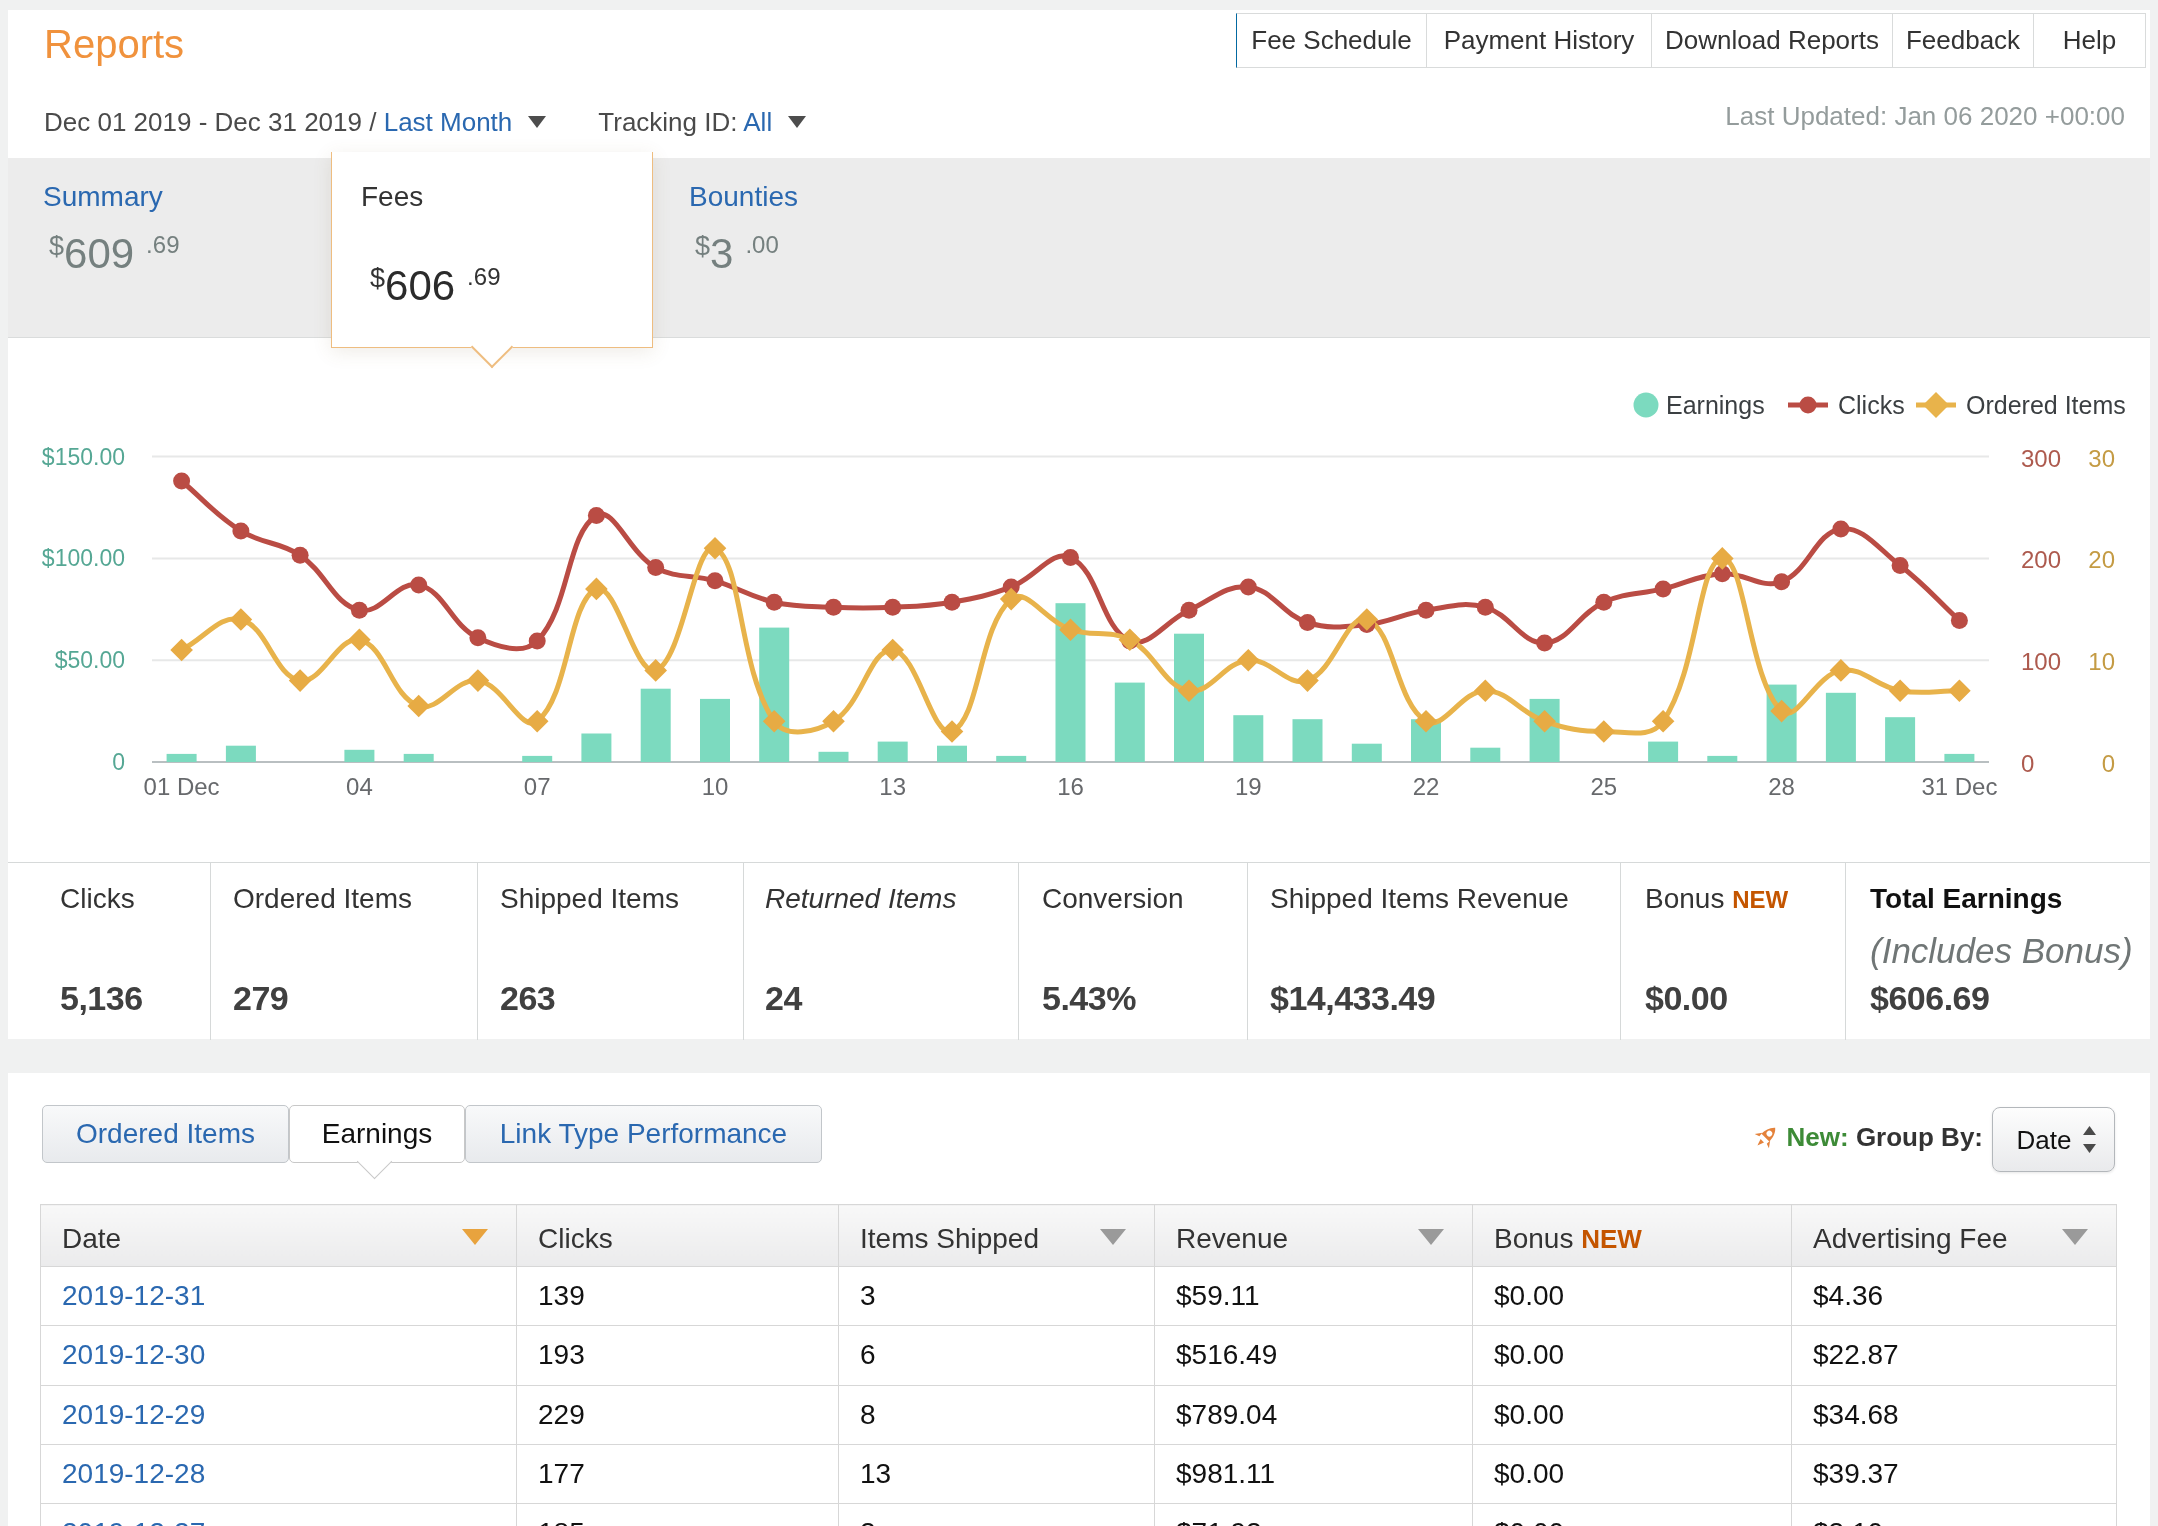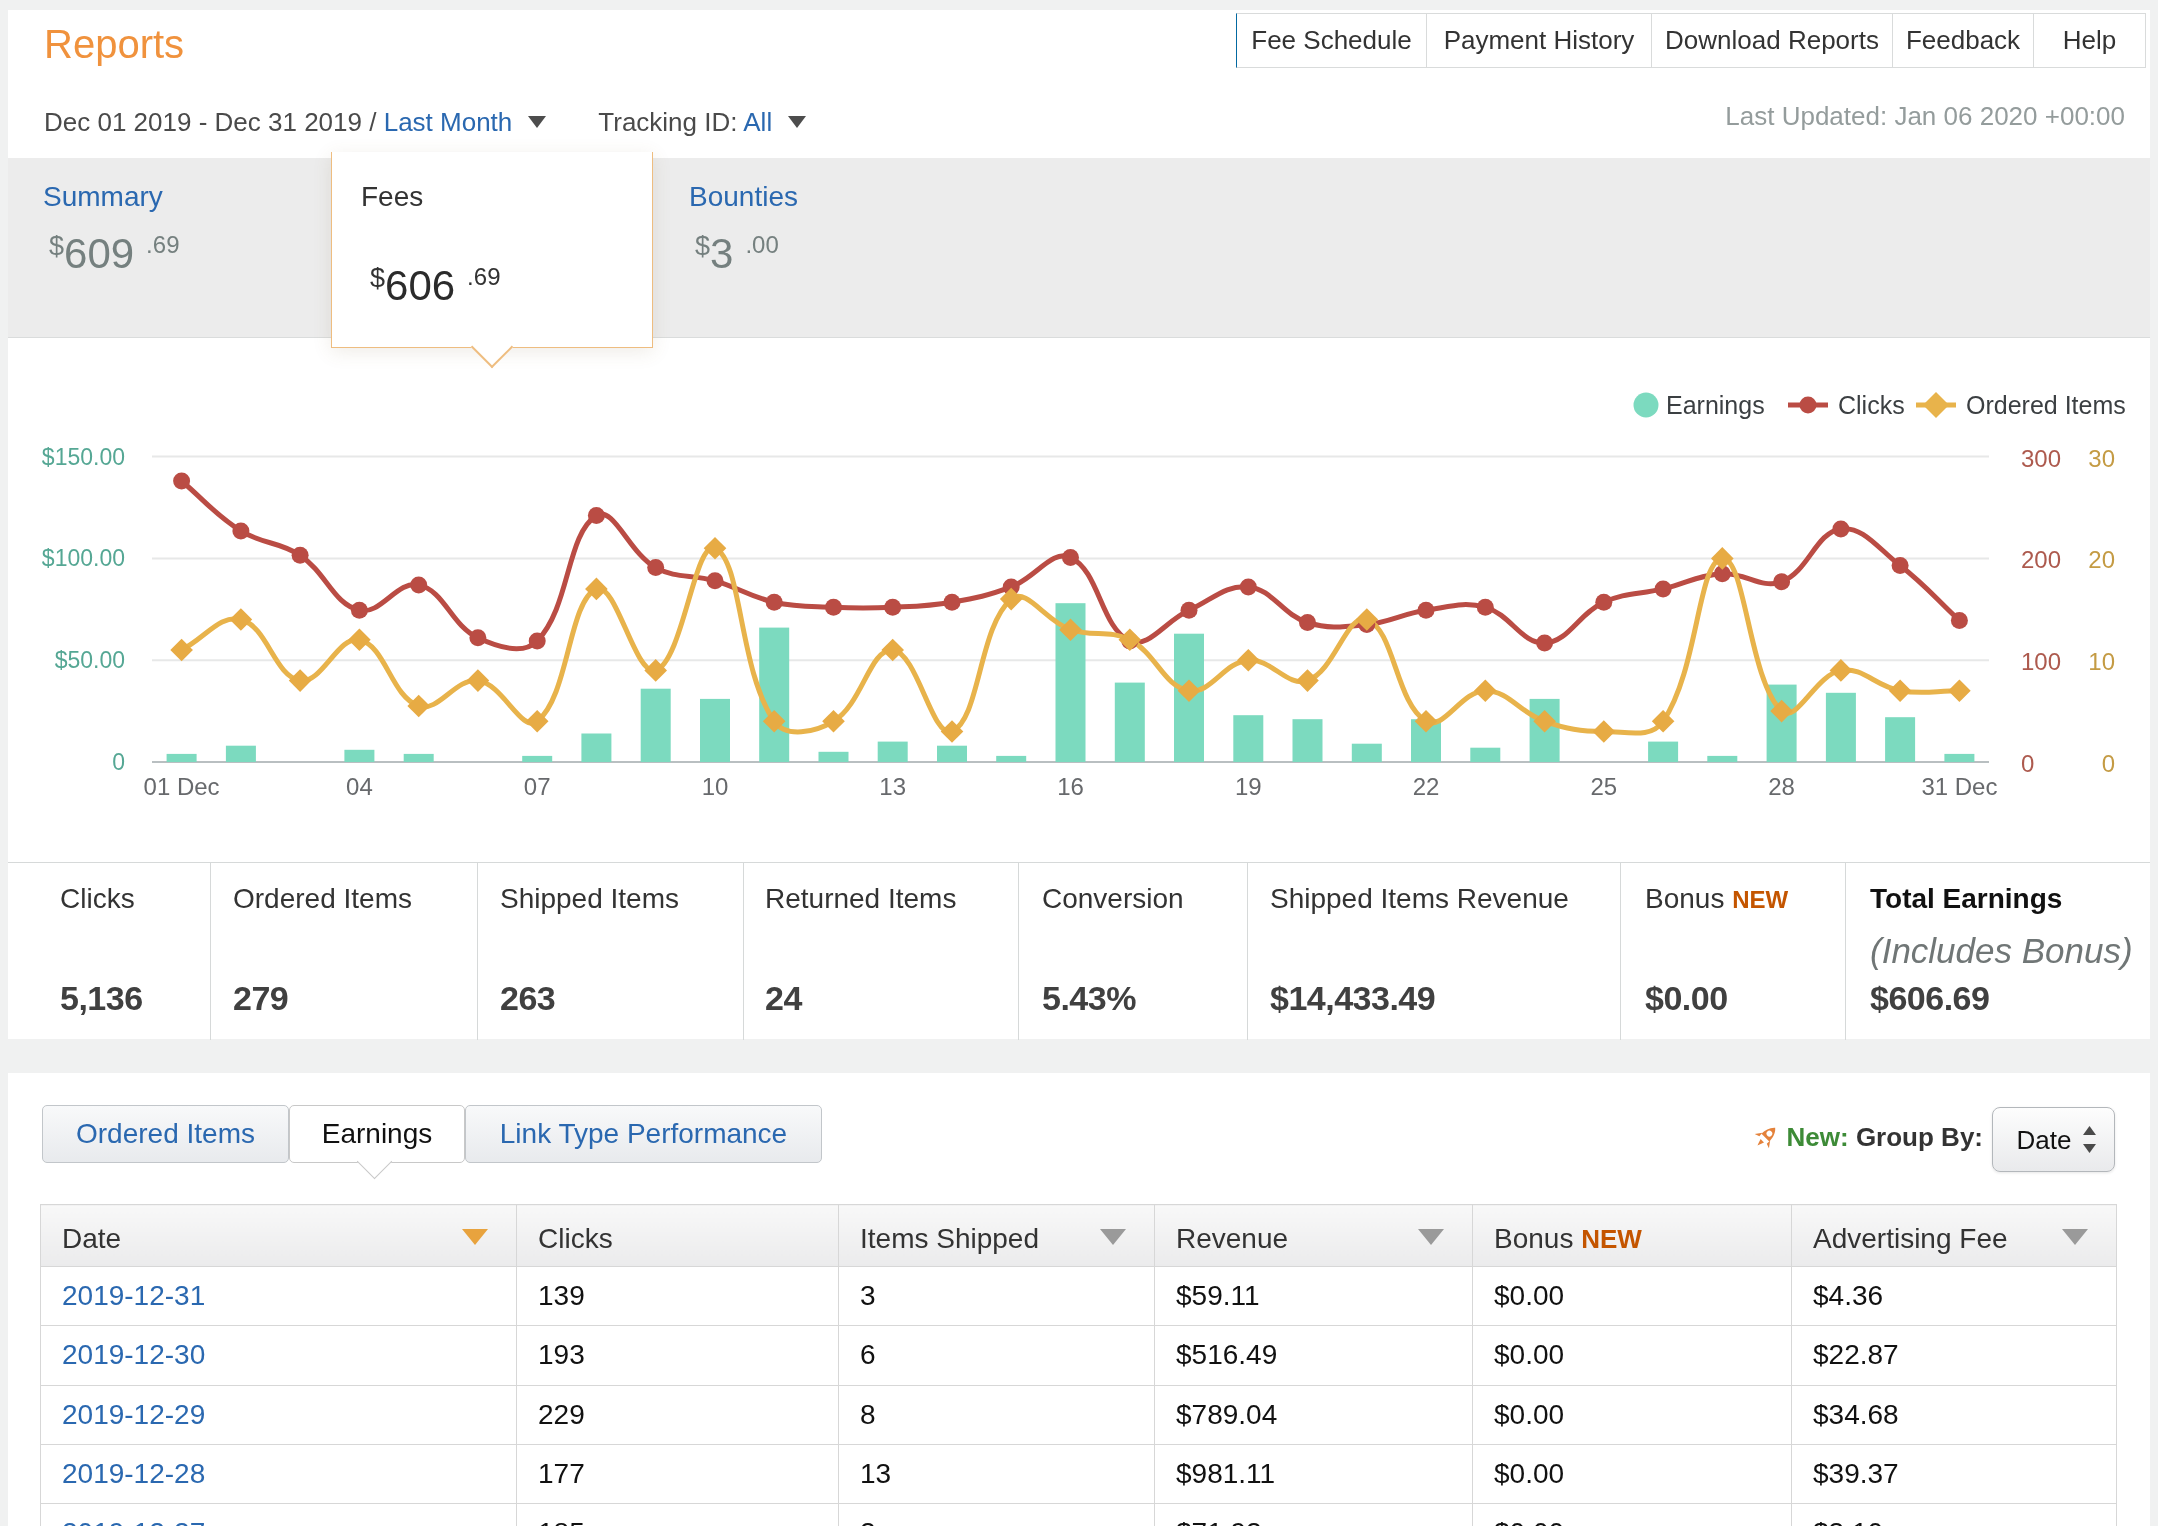--- a/index.html
+++ b/index.html
@@ -206,21 +206,21 @@
     <div class="statsep" style="left:1010px;"></div>
     <div class="statsep" style="left:1239px;"></div>
     <div class="statsep" style="left:1612px;"></div>
     <div class="statsep" style="left:1837px;"></div>
     <div class="statlabel" style="left:52px;">Clicks</div>
     <div class="statval" style="left:52px;">5,136</div>
     <div class="statlabel" style="left:225px;">Ordered Items</div>
     <div class="statval" style="left:225px;">279</div>
     <div class="statlabel" style="left:492px;">Shipped Items</div>
     <div class="statval" style="left:492px;">263</div>
-    <div class="statlabel" style="left:757px;">Returned Items</div>
+    <div class="statlabel" style="left:757px;font-style:italic;">Returned Items</div>
     <div class="statval" style="left:757px;">24</div>
     <div class="statlabel" style="left:1034px;">Conversion</div>
     <div class="statval" style="left:1034px;">5.43%</div>
     <div class="statlabel" style="left:1262px;">Shipped Items Revenue</div>
     <div class="statval" style="left:1262px;">$14,433.49</div>
     <div class="statlabel" style="left:1637px;">Bonus <span class="newtag">NEW</span></div>
     <div class="statval" style="left:1637px;">$0.00</div>
     <div class="statlabel" style="left:1862px; font-weight:bold; color:#111;">Total Earnings</div>
     <div style="position:absolute; left:1862px; top:68px; font-size:35px; font-style:italic; color:#707676;">(Includes Bonus)</div>
     <div class="statval" style="left:1862px;">$606.69</div>

